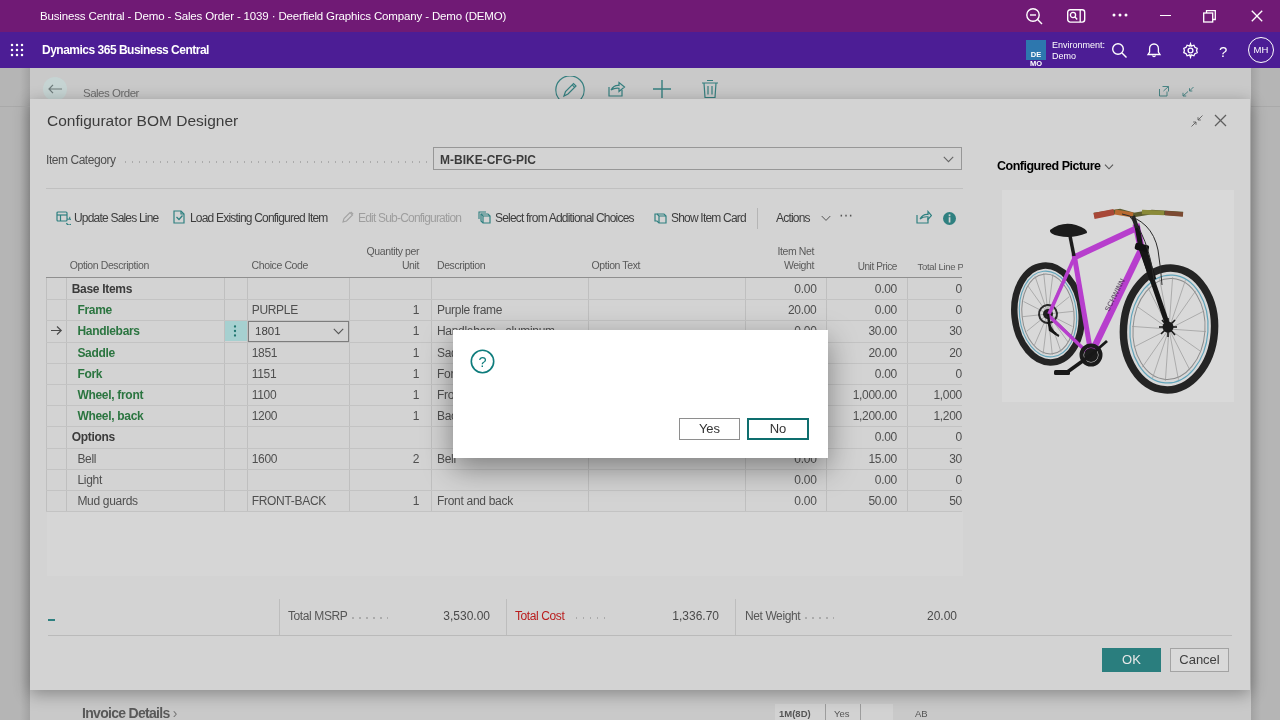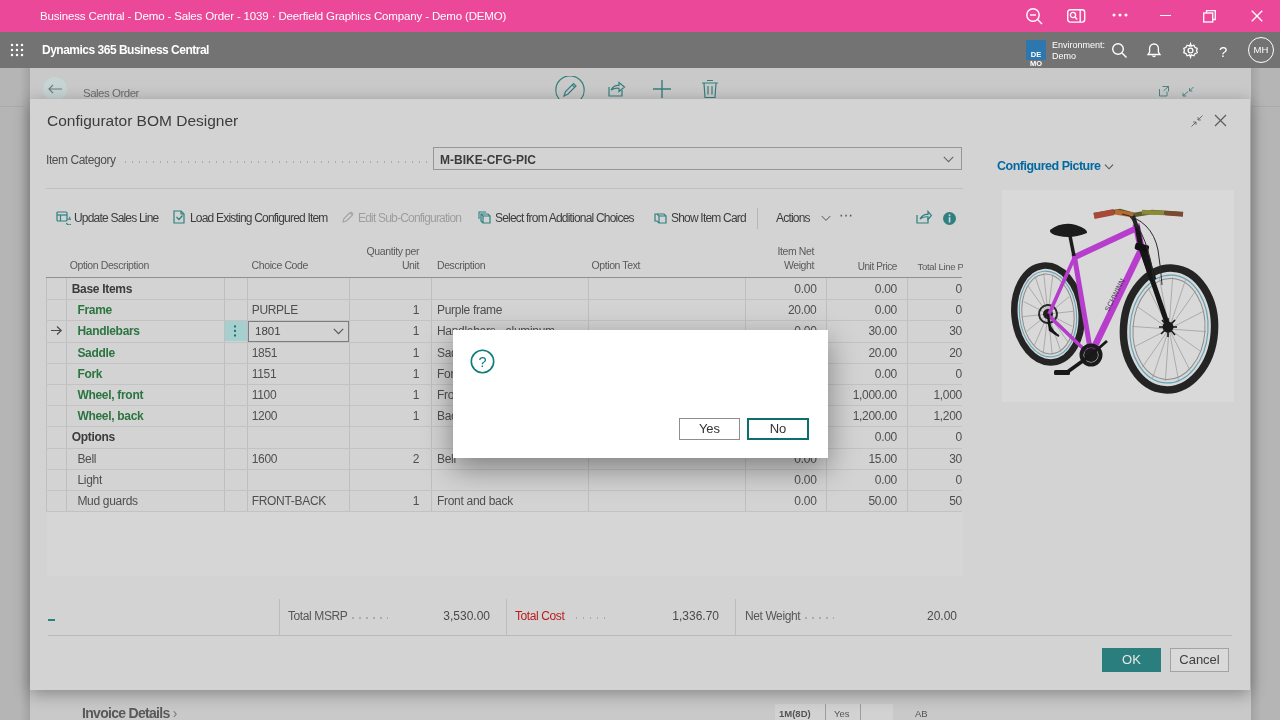--- a/index.html
+++ b/index.html
@@ -1,23 +1,23 @@
 <!DOCTYPE html>
 <html><head>
 <meta charset="utf-8">
 <style>
   * { margin:0; padding:0; box-sizing:border-box; }
   html,body { width:1280px; height:720px; overflow:hidden; }
   body { font-family:"Liberation Sans", sans-serif; position:relative; background:#c9c9c9; }
   .abs { position:absolute; }
   
-  #titlebar { position:absolute; left:0; top:0; width:1280px; height:32px; background:#ec4899; color:#fff; }
+  #titlebar { position:absolute; left:0; top:0; width:1280px; height:32px; background:#701a75; color:#fff; }
   #titlebar .title { position:absolute; left:40px; top:10px; font-size:11.5px; letter-spacing:-0.15px; }
   
-  #bchead { position:absolute; left:0; top:32px; width:1280px; height:36px; background:#737373; color:#fff; }
+  #bchead { position:absolute; left:0; top:32px; width:1280px; height:36px; background:#4c1d95; color:#fff; }
   #bchead .brand { position:absolute; left:42px; top:11px; font-size:12px; font-weight:bold; letter-spacing:-0.5px; }
   
   #backpage { position:absolute; left:0; top:68px; width:1280px; height:652px; background:#b5b5b5; }
   #sopanel { position:absolute; left:30px; top:0px; width:1221px; height:652px; background:#c9c9c9; }
   
   #modal { position:absolute; left:30px; top:99px; width:1220px; height:591px; background:#d3d3d3; box-shadow:0 4px 16px rgba(0,0,0,0.33); }
   
   #dialog { position:absolute; left:453px; top:330px; width:375px; height:128px; background:#ffffff; box-shadow:0 10px 28px rgba(0,0,0,0.4); }
   .btn { position:absolute; font-size:13px; text-align:center; color:#333; background:#fff; border:1px solid #8e8e8e; }
   
@@ -376,21 +376,21 @@
     <div class="abs" style="left:546px;top:518px;width:33px;height:2px;background-image:repeating-linear-gradient(to right,#ababab 0 1.5px,transparent 1.5px 7px);"></div>
     <div class="abs" style="left:591px;top:510px;width:98px;text-align:right;font-size:12px;color:#4a4a4a;">1,336.70</div>
     <div class="abs" style="left:715px;top:510px;font-size:12px;letter-spacing:-0.4px;color:#565656;">Net Weight</div>
     <div class="abs" style="left:775px;top:518px;width:35px;height:2px;background-image:repeating-linear-gradient(to right,#ababab 0 1.5px,transparent 1.5px 7px);"></div>
     <div class="abs" style="left:827px;top:510px;width:100px;text-align:right;font-size:12px;color:#4a4a4a;">20.00</div>
     <div class="abs" style="left:18px;top:536px;width:1184px;height:1px;background:#bababa;"></div>
 
     <div class="abs" style="left:1072px;top:549px;width:59px;height:24px;background:#2a7e7e;color:#e8e8e8;font-size:13px;text-align:center;line-height:24px;">OK</div>
     <div class="abs" style="left:1140px;top:549px;width:59px;height:24px;background:#d9d9d9;border:1px solid #a3a3a3;color:#3f3f3f;font-size:13px;text-align:center;line-height:22px;">Cancel</div>
 
-    <div class="abs" style="left:967px;top:60px;font-size:12.5px;letter-spacing:-0.5px;font-weight:bold;color:#0369a1;">Configured Picture
+    <div class="abs" style="left:967px;top:60px;font-size:12.5px;letter-spacing:-0.5px;font-weight:bold;color:#000000;">Configured Picture
       <svg style="margin-left:1px" width="10" height="6" viewBox="0 0 11 7">
         <path d="M0.8 0.8 L5.5 5.6 L10.2 0.8" fill="none" stroke="#555" stroke-width="1.3"></path>
       </svg>
     </div>
     <svg id="bike" class="abs" style="left:972px;top:91px" width="232" height="212" viewBox="0 0 232 212">
       <rect x="0" y="0" width="232" height="212" fill="#d9d9d9"></rect>
 
       <g transform="translate(46,124) rotate(-6)">
         <ellipse rx="33.5" ry="48.5" fill="none" stroke="#242424" stroke-width="6.5"></ellipse>
         <ellipse rx="28.5" ry="43" fill="none" stroke="#2f8fae" stroke-width="1.1" opacity="0.7"></ellipse>

